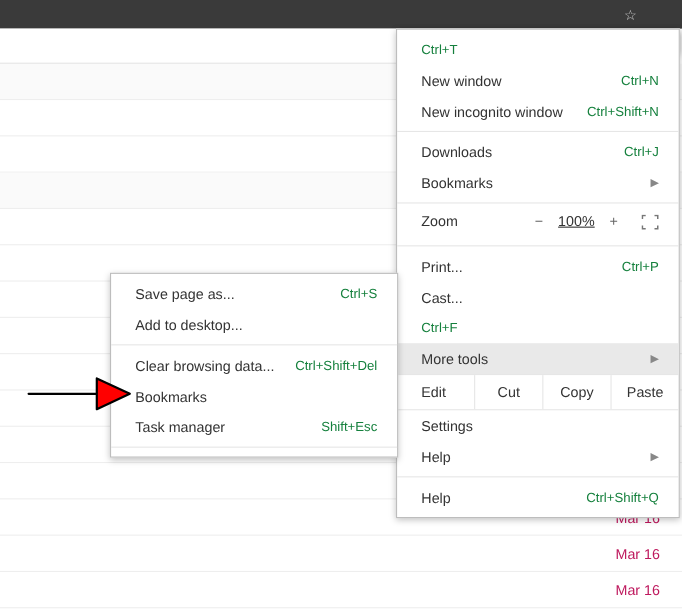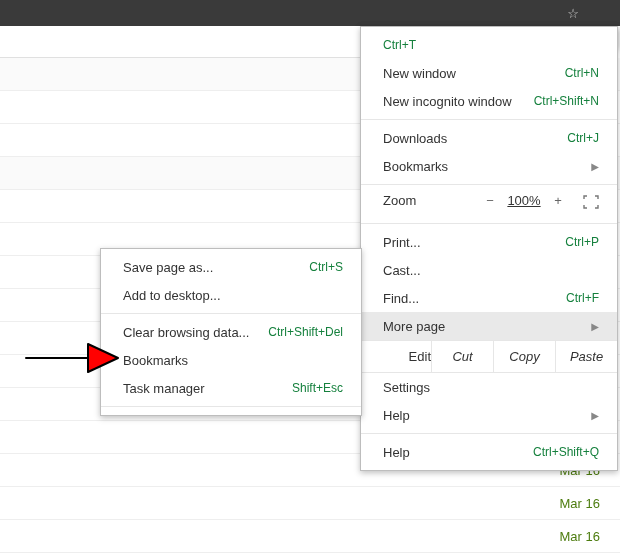--- a/index.html
+++ b/index.html
@@ -5,38 +5,38 @@
   *{box-sizing:border-box;margin:0;padding:0;font-family:"Segoe UI",Arial,sans-serif;}
   body{background:#fff;position:relative;width:620px;height:554px;overflow:hidden;font-size:13px;color:#333;}
   
   .toolbar{position:absolute;top:0;left:0;right:0;height:26px;background:#3a3a3a;display:flex;justify-content:flex-end;align-items:center;padding-right:4px;gap:4px;}
   .tb-icon{width:26px;height:22px;display:flex;align-items:center;justify-content:center;color:#ccc;}
   .tb-icon.menu{color:#888;}
   
   .tabstrip{position:absolute;top:26px;left:0;width:360px;height:32px;background:#fff;border-bottom:1px solid #e0e0e0;}
   
   .bg{position:absolute;top:58px;left:0;width:620px;}
-  .bg-row{height:33px;border-bottom:1px solid #eee;display:flex;align-items:center;justify-content:flex-end;padding-right:20px;color:#4d7c0f;}
+  .bg-row{height:33px;border-bottom:1px solid #eee;display:flex;align-items:center;justify-content:flex-end;padding-right:20px;color:#be185d;}
   .bg-row.hdr{background:#fafafa;}
   
   .menu{position:absolute;top:26px;right:2px;width:258px;background:#fff;border:1px solid #bdbdbd;box-shadow:0 2px 6px rgba(0,0,0,.25);padding:4px 0;}
   .mi{display:flex;align-items:center;justify-content:space-between;padding:6px 18px 6px 22px;color:#333;min-height:28px;}
   .mi .lbl{flex:1;}
   .mi .sc{color:#15803d;font-size:12px;}
   .mi .sub{color:#888;font-size:10px;}
   .mi.hi{background:#e9e9e9;}
   .sep{height:1px;background:#e6e6e6;margin:4px 0;}
   .zoomrow{display:flex;padding:4px 14px 4px 22px;min-height:30px;}
   .zoomrow .zlbl{flex:1;}
   .zoomrow .zbtn{width:26px;text-align:center;color:#666;}
   .zoomrow .zval{width:42px;text-align:center;text-decoration:underline;}
   .zoomrow .zfs{width:24px;height:18px;margin-left:8px;display:flex;align-items:center;justify-content:center;}
   .editrow{display:flex;align-items:center;border-top:1px solid #e6e6e6;border-bottom:1px solid #e6e6e6;}
-  .editrow .elbl{padding:8px 0 8px 22px;width:70px;text-align:right;}
-  .editrow .ebtn{flex:1;text-align:center;padding:8px 0;border-left:1px solid #e6e6e6;font-style:italic;}
+  .editrow .elbl{padding:8px 0 8px 22px;width:70px;}
+  .editrow .ebtn{flex:1;text-align:center;padding:8px 0;border-left:1px solid #e6e6e6;}
   
   .submenu{position:absolute;top:248px;left:100px;width:262px;background:#fff;border:1px solid #bdbdbd;box-shadow:0 2px 6px rgba(0,0,0,.25);padding:4px 0;}
   
   .arrow{position:absolute;left:24px;top:338px;pointer-events:none;}
   svg{display:block;}
 </style>
 </head>
 <body>
 
 <div class="toolbar">
@@ -133,25 +133,24 @@
   </div>
   <div class="sep"></div>
   <div class="mi">
       <span class="lbl">Print...</span>
       <span class="sc">Ctrl+P</span>
     </div>
   <div class="mi">
       <span class="lbl">Cast...</span>
     </div>
   <div class="mi">
-      <span class="lbl">Find...</span>
       <span class="sc">Ctrl+F</span>
     </div>
   <div class="mi hi">
-      <span class="lbl">More page</span>
+      <span class="lbl">More tools</span>
       <span class="sub">▶</span>
     </div>
   <div class="editrow">
     <span class="elbl">Edit</span>
     <span class="ebtn">Cut</span>
     <span class="ebtn">Copy</span>
     <span class="ebtn">Paste</span>
   </div>
   <div class="mi">
       <span class="lbl">Settings</span>

